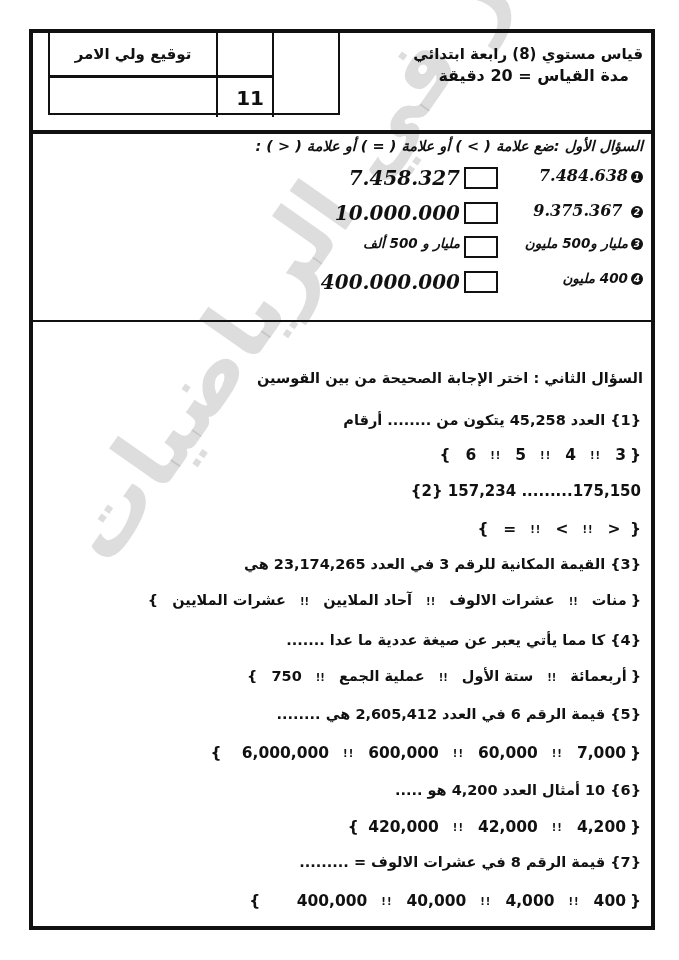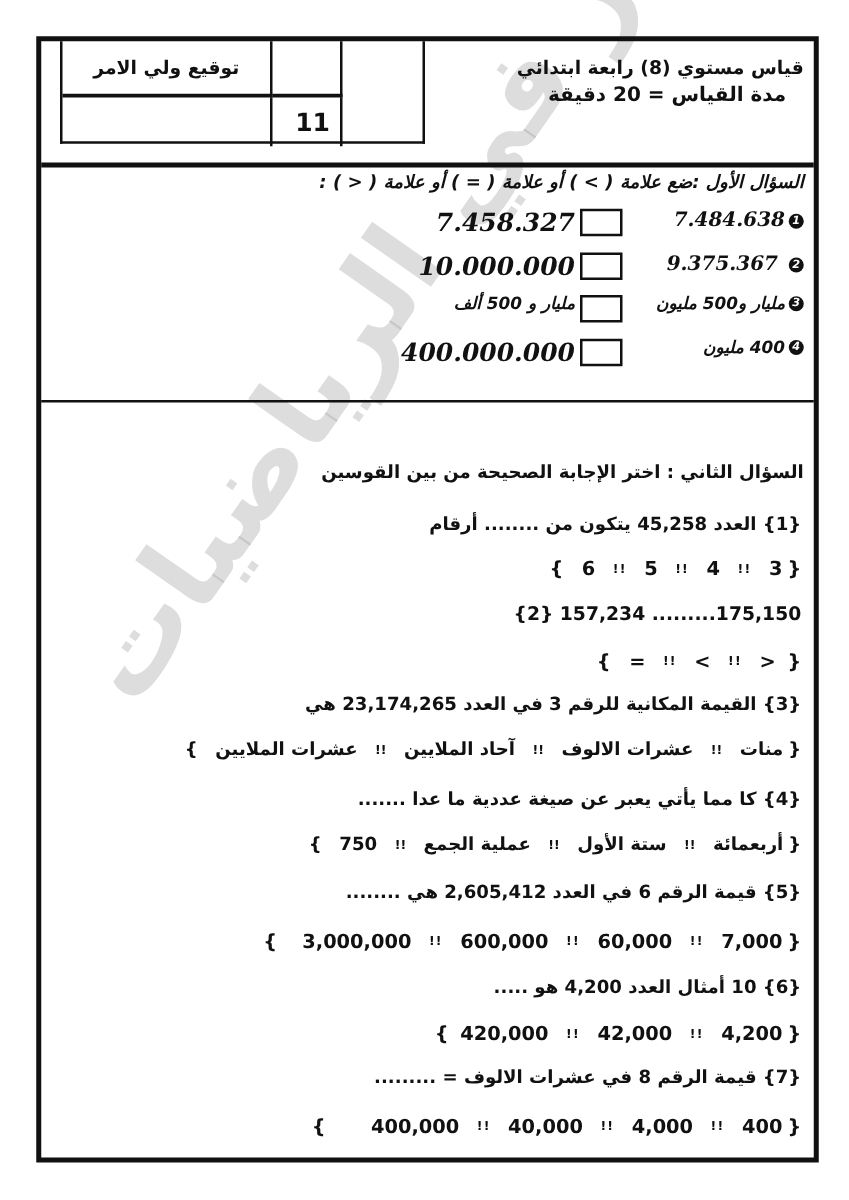--- a/index.html
+++ b/index.html
@@ -94,21 +94,21 @@
     <div class="opts" style="top:132px;font-size:15px"><span style="direction:rtl;unicode-bidi:plaintext">{2} 157,234 .........175,150</span></div>
     <div class="opts" style="top:170px"><span class="brace">{&nbsp;&nbsp;</span><span class="opt">=</span><span class="sep">!!</span><span class="opt">&lt;</span><span class="sep">!!</span><span class="opt">&gt;</span><span class="brace">&nbsp;}</span></div>
 
     <div class="line" style="top:206px">{3} القيمة المكانية للرقم 3 في العدد 23,174,265 هي</div>
     <div class="line" style="top:242px;direction:rtl"><span class="brace">{</span><span class="opt">منات</span><span class="sep">!!</span><span class="opt">عشرات الالوف</span><span class="sep">!!</span><span class="opt">آحاد الملايين</span><span class="sep">!!</span><span class="opt">عشرات الملايين</span><span class="brace">&nbsp;&nbsp;}</span></div>
 
     <div class="line" style="top:282px">{4} كا مما يأتي يعبر عن صيغة عددية ما عدا .......</div>
     <div class="line" style="top:318px;direction:rtl"><span class="brace">{</span><span class="opt">أربعمائة</span><span class="sep">!!</span><span class="opt">ستة الأول</span><span class="sep">!!</span><span class="opt">عملية الجمع</span><span class="sep">!!</span><span class="opt">750</span><span class="brace">&nbsp;&nbsp;}</span></div>
 
     <div class="line" style="top:356px">{5} قيمة الرقم 6 في العدد 2,605,412 هي ........</div>
-    <div class="opts" style="top:394px"><span class="brace">{&nbsp;&nbsp;&nbsp;</span><span class="opt">3,000,000</span><span class="sep">!!</span><span class="opt">600,000</span><span class="sep">!!</span><span class="opt">60,000</span><span class="sep">!!</span><span class="opt">7,000</span><span class="brace">}</span></div>
+    <div class="opts" style="top:394px"><span class="brace">{&nbsp;&nbsp;&nbsp;</span><span class="opt">6,000,000</span><span class="sep">!!</span><span class="opt">600,000</span><span class="sep">!!</span><span class="opt">60,000</span><span class="sep">!!</span><span class="opt">7,000</span><span class="brace">}</span></div>
 
     <div class="line" style="top:432px">{6} 10 أمثال العدد 4,200 هو .....</div>
     <div class="opts" style="top:468px"><span class="brace">{&nbsp;</span><span class="opt">420,000</span><span class="sep">!!</span><span class="opt">42,000</span><span class="sep">!!</span><span class="opt">4,200</span><span class="brace">}</span></div>
 
     <div class="line" style="top:504px">{7} قيمة الرقم 8 في عشرات الالوف = .........</div>
     <div class="opts" style="top:542px"><span class="brace">{&nbsp;&nbsp;&nbsp;&nbsp;&nbsp;&nbsp;</span><span class="opt">400,000</span><span class="sep">!!</span><span class="opt">40,000</span><span class="sep">!!</span><span class="opt">4,000</span><span class="sep">!!</span><span class="opt">400</span><span class="brace">}</span></div>
   </div>
 
 </div>
 

